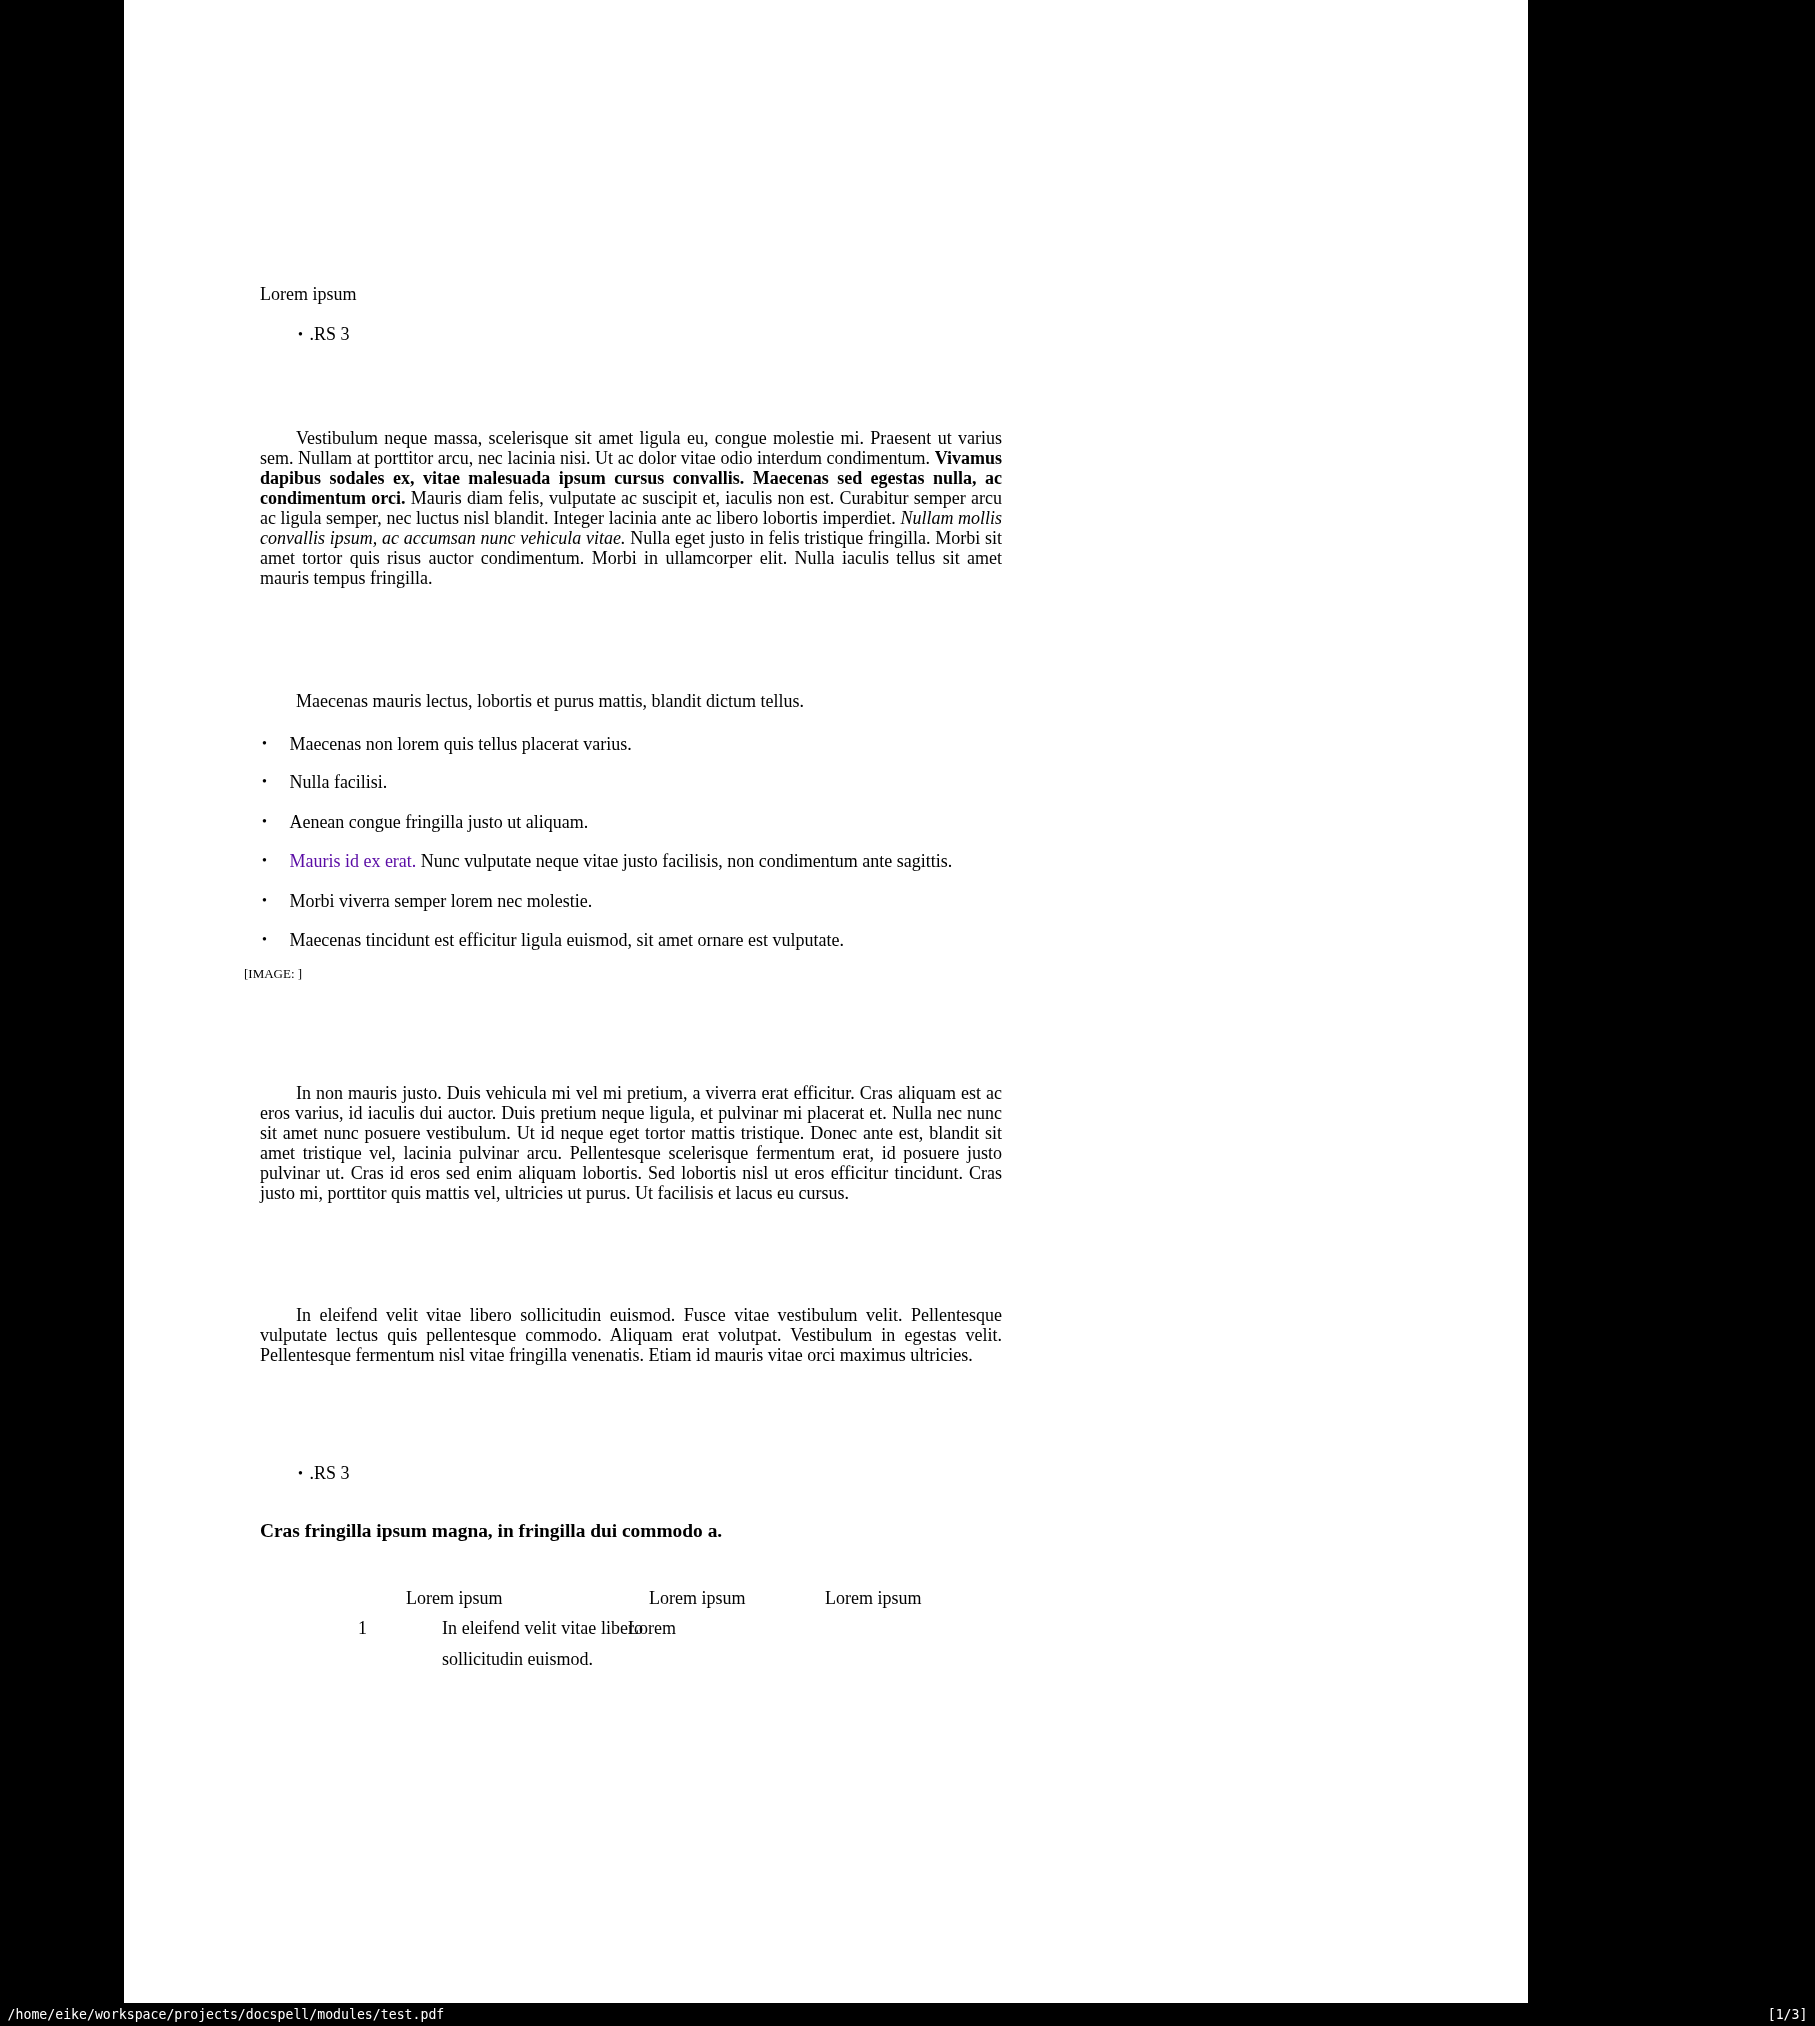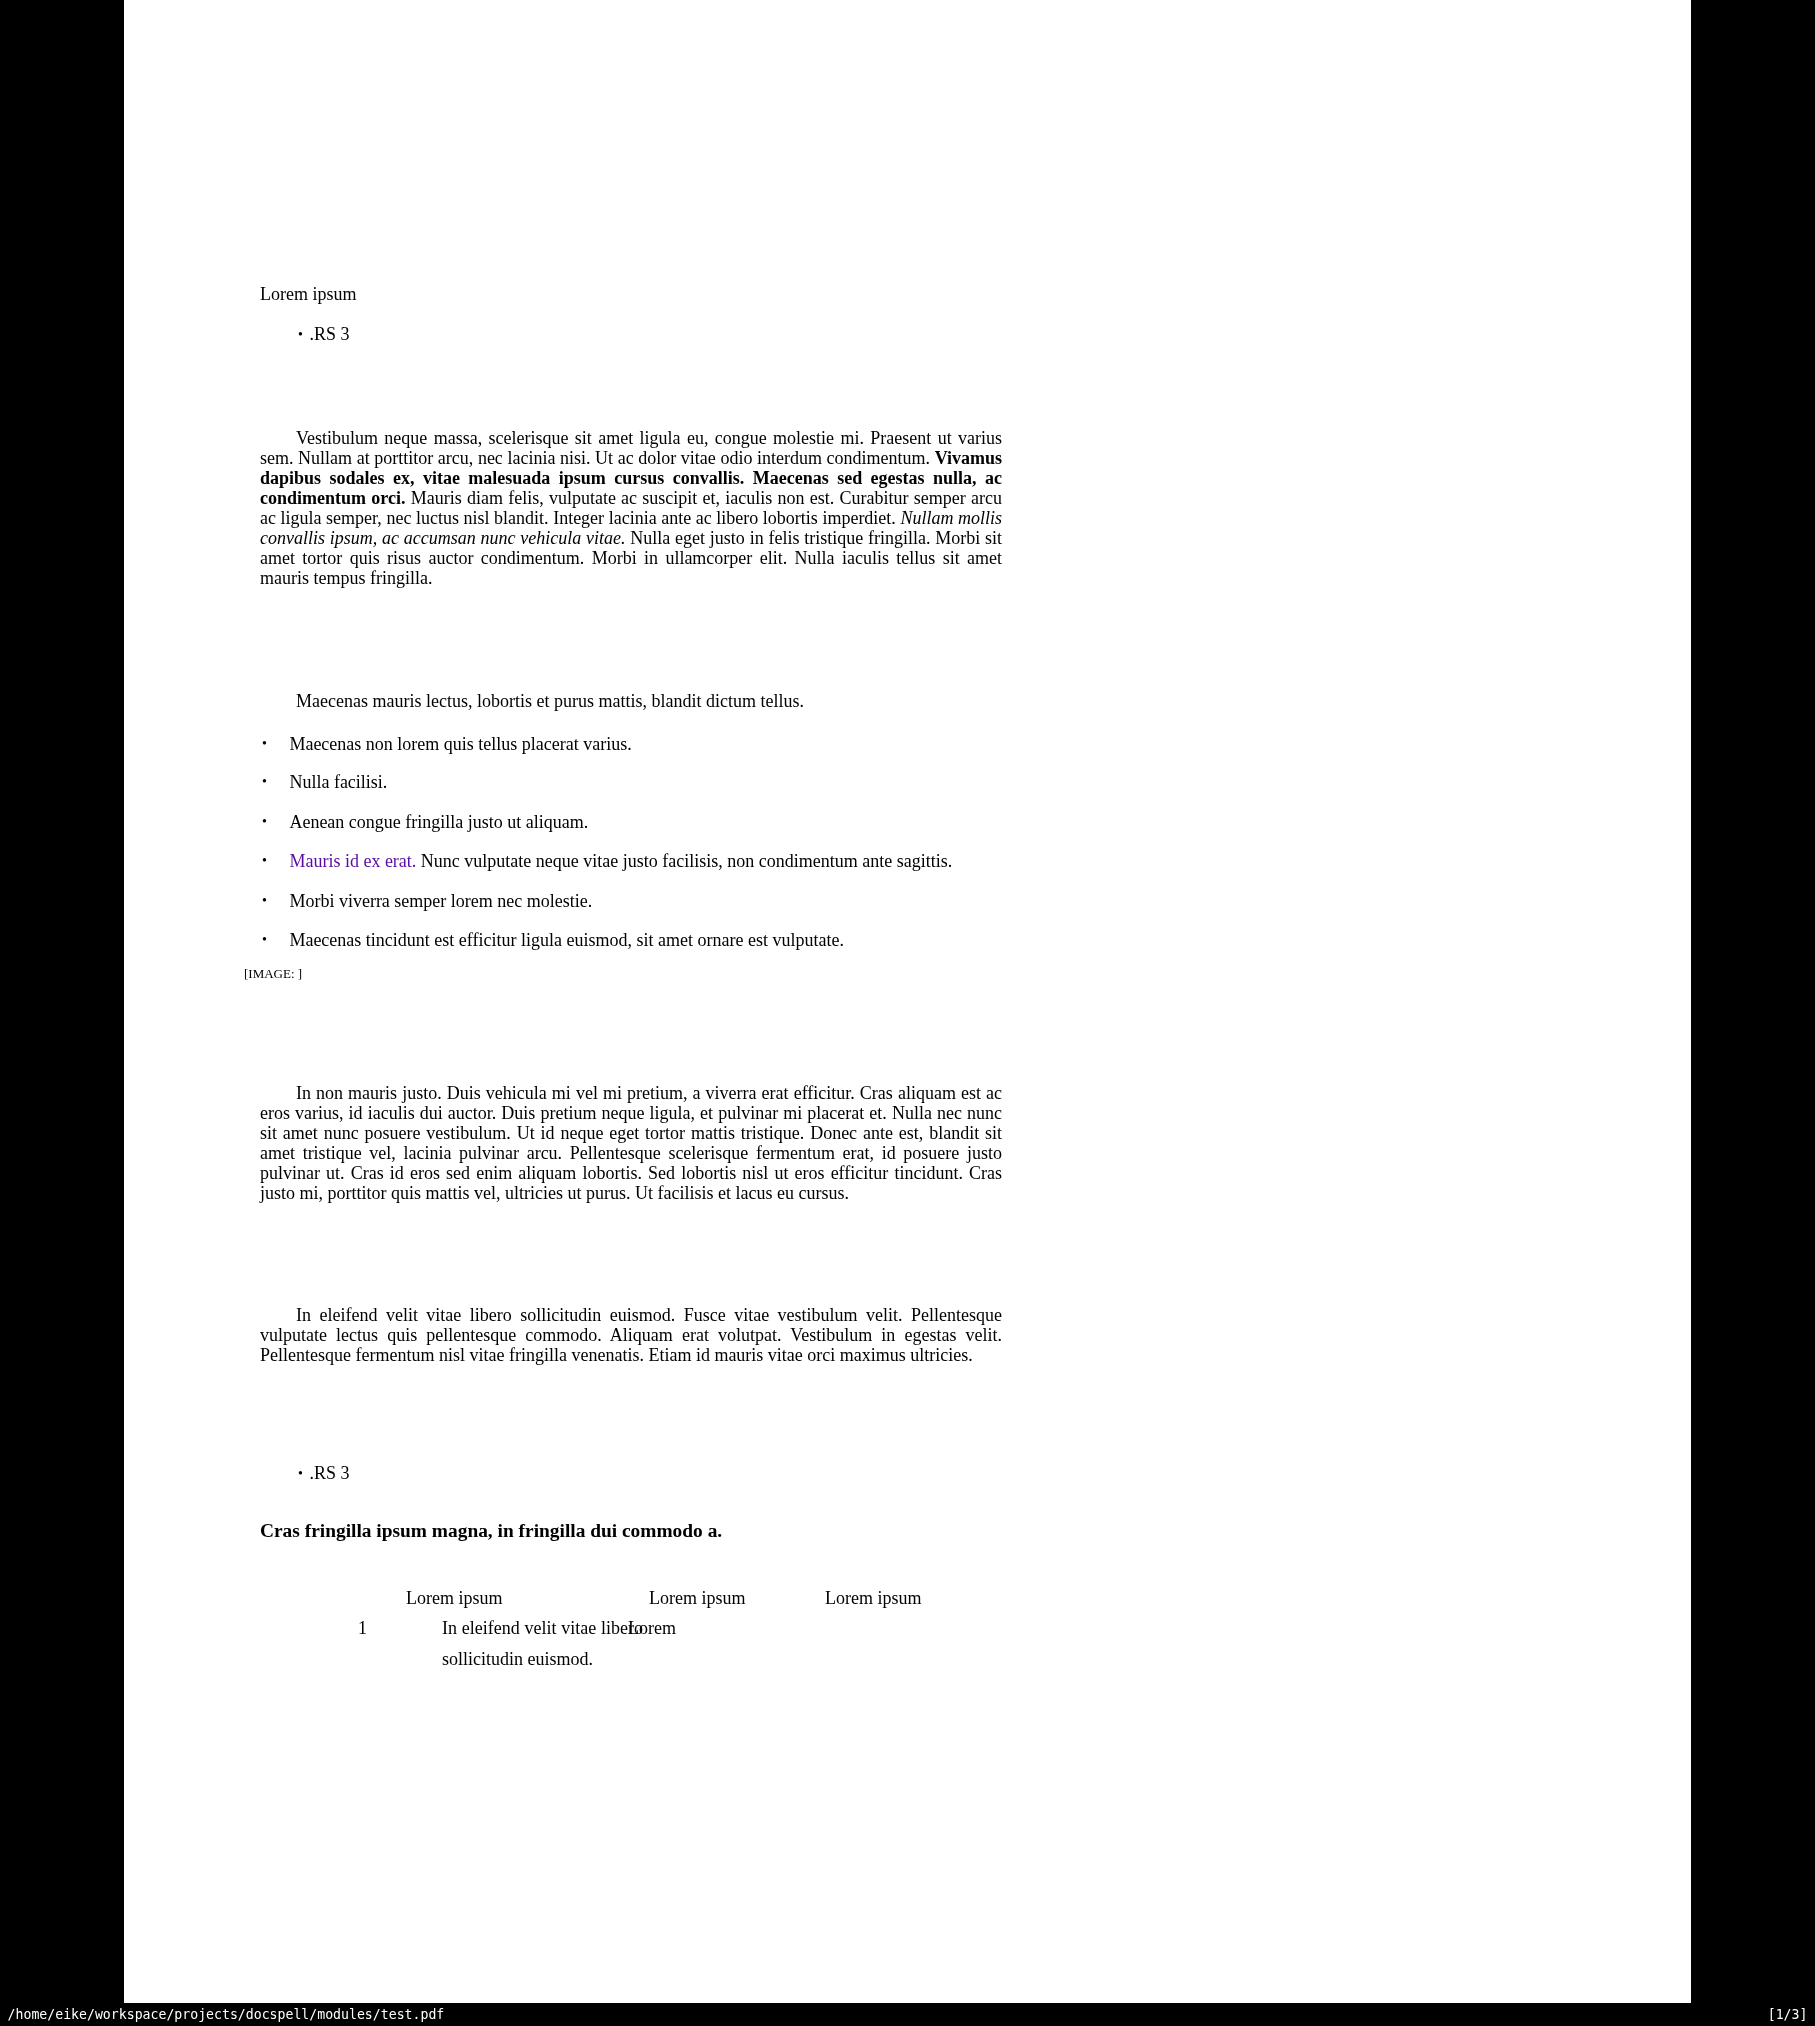--- a/index.html
+++ b/index.html
@@ -1,21 +1,21 @@
 <!DOCTYPE html>
 <html style="--link-color: #5a0ca5;font-size:15px"><head>
 <meta charset="utf-8">
 <style>
   html,body{margin:0;padding:0;}
   body{
     width:1815px;height:2026px;background:#000;overflow:hidden;position:relative;
     font-family:"Liberation Serif", serif;
   }
   .pdf-page{
-    position:absolute;left:124px;top:0;width:1567px;height:2003px;background:#fff;color:#000;
+    position:absolute;left:124px;top:0;width:1404px;height:2003px;background:#fff;color:#000;
   }
   .abs{position:absolute;}
   .doc-label{left:136px;font-size:18px;line-height:30px;}
   .rs-line{left:174px;font-size:18px;line-height:30px;}
   .rs-line .marker{font-size:14px;margin-right:6.6px;vertical-align:0.9px;}
   .doc-heading{left:136px;width:757px;font-size:19.4px;font-weight:bold;line-height:24.6px;margin:0;}
   .para{left:136px;width:742px;font-size:18px;line-height:20px;text-align:justify;margin:0;}
   .indent{text-indent:36px;}
   .bold-seg{font-weight:bold;}
   .italic-seg{font-style:italic;}

